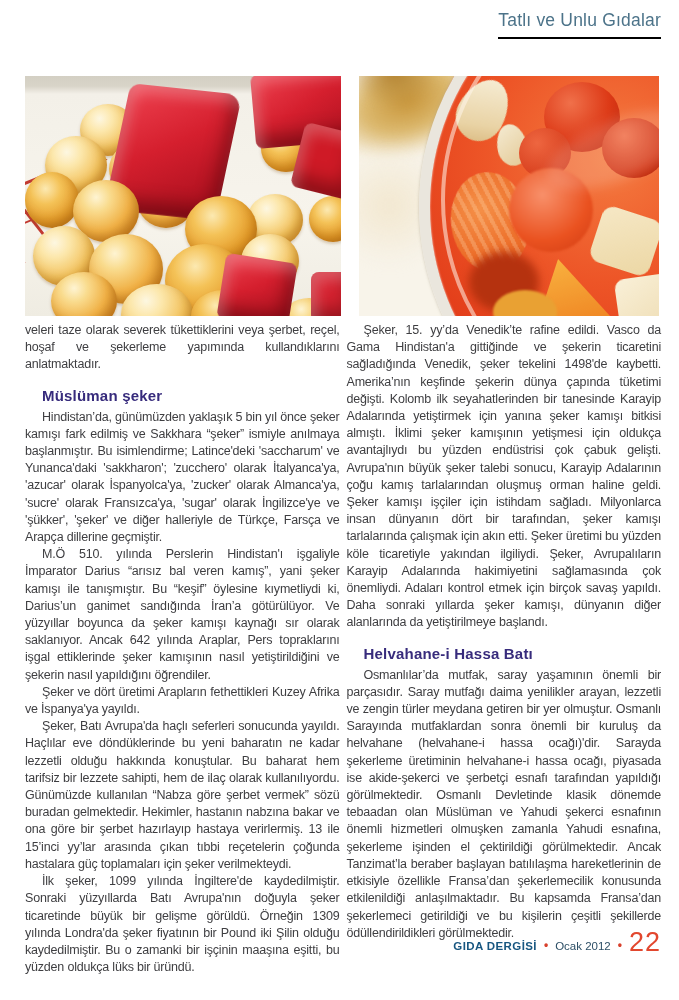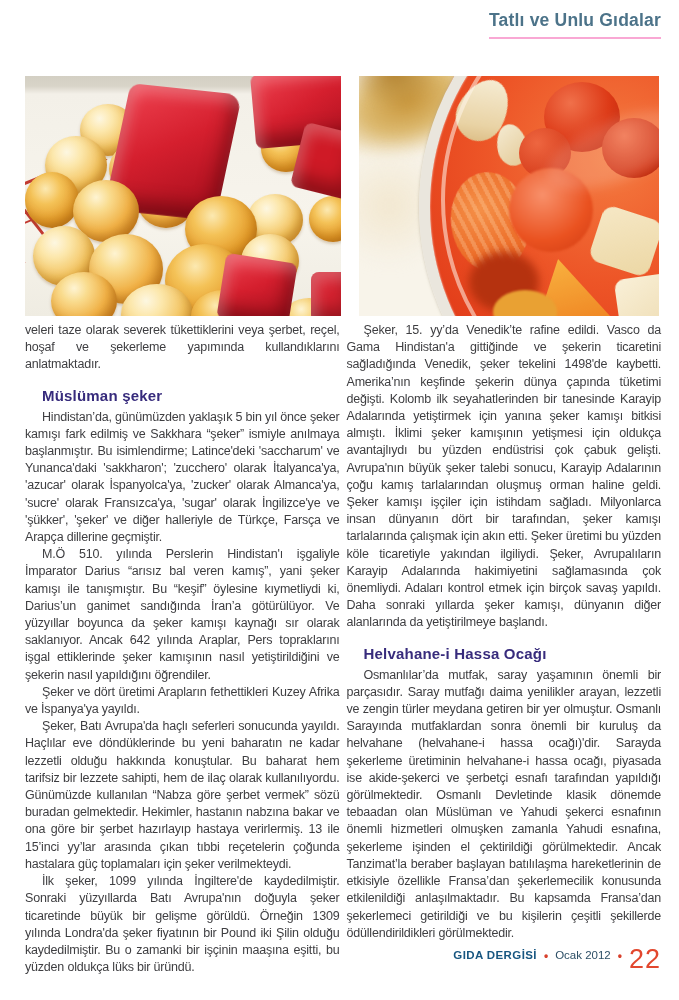--- a/index.html
+++ b/index.html
@@ -3,22 +3,22 @@
 <meta charset="utf-8">
 <style>
   html,body{margin:0;padding:0;background:#ffffff;}
   #page{
     position:relative;width:679px;height:1000px;background:#ffffff;
     font-family:"Liberation Sans",sans-serif;overflow:hidden;
   }
   
   .header{position:absolute;top:10px;right:18px;text-align:right;}
   .header-title{
-    display:inline-block;font-size:17.5px;font-weight:bold;color:#4c7389;
-    letter-spacing:.2px;padding-bottom:6px;border-bottom:2px solid #f9a8d4;
+    display:inline-block;font-size:17.5px;font-weight:normal;color:#4c7389;
+    letter-spacing:.2px;padding-bottom:6px;border-bottom:2px solid #000000;
   }
   
   .photos{position:absolute;top:76px;left:25px;width:634px;height:240px;display:flex;gap:18px;}
   .photo{position:relative;height:240px;overflow:hidden;flex:none;}
   .photo *{position:absolute;}
   .photo-l{width:316px;background:linear-gradient(180deg,#d3cfc3 0,#d8d4c8 10px,#f3f0e8 18px,#f7f4ec 60%,#efece2 100%);}
   .photo-r{width:300px;background:#f8f4ea;}
   .candy{border-radius:50%;filter:blur(.4px) saturate(1.05);
     background:radial-gradient(circle at 35% 28%,#fdf4d4 0%,#f8dc93 22%,#edb04a 55%,#cd8326 82%,#b06a1a 100%);
     box-shadow:inset -4px -6px 10px rgba(140,80,10,.35), 0 2px 3px rgba(120,70,10,.25);}
@@ -40,21 +40,21 @@
   .para.no-indent{text-indent:0;}
   .sec-heading{
     margin:13px 0 5px 0;padding-left:17px;font-size:15px;font-weight:bold;
     color:#372b7c;letter-spacing:.2px;
   }
   .chev{
     color:#e2603c;font-family:"DejaVu Sans",sans-serif;font-size:11px;
     font-weight:bold;margin-left:5px;letter-spacing:-2px;
   }
   
-  .footer{position:absolute;top:932px;right:18px;display:flex;align-items:flex-start;gap:7px;margin-top:17px;}
+  .footer{position:absolute;top:932px;right:18px;display:flex;align-items:flex-end;gap:7px;}
   .footer .mag{font-size:11.5px;font-weight:bold;color:#175680;letter-spacing:.4px;}
   .footer .dot{color:#d8402c;font-size:12px;font-weight:bold;}
   .footer .issue{font-size:11.5px;color:#2d4f66;}
   .footer .pagenum{font-size:27px;color:#e2472e;line-height:20px;letter-spacing:1px;}
 </style>
 </head>
 <body>
 
 <div id="page">
 
@@ -133,21 +133,21 @@
       <h2 class="sec-heading">Müslüman şeker</h2>
       <p class="para">Hindistan’da, günümüzden yaklaşık 5 bin yıl önce şeker kamışı fark edilmiş ve Sakkhara “şeker” ismiyle anılmaya başlanmıştır. Bu isimlendirme; Latince'deki 'saccharum' ve Yunanca'daki 'sakkharon'; 'zucchero' olarak İtalyanca'ya, 'azucar' olarak İspanyolca'ya, 'zucker' olarak Almanca'ya, 'sucre' olarak Fransızca'ya, 'sugar' olarak İngilizce'ye ve 'şükker', 'şeker' ve diğer halleriyle de Türkçe, Farsça ve Arapça dillerine geçmiştir.</p>
       <p class="para">M.Ö 510. yılında Perslerin Hindistan'ı işgaliyle İmparator Darius “arısız bal veren kamış”, yani şeker kamışı ile tanışmıştır. Bu “keşif” öylesine kıymetliydi ki, Darius’un ganimet sandığında İran’a götürülüyor. Ve yüzyıllar boyunca da şeker kamışı kaynağı sır olarak saklanıyor. Ancak 642 yılında Araplar, Pers topraklarını işgal ettiklerinde şeker kamışının nasıl yetiştirildiğini ve şekerin nasıl yapıldığını öğrendiler.</p>
       <p class="para">Şeker ve dört üretimi Arapların fethettikleri Kuzey Afrika ve İspanya'ya yayıldı.</p>
       <p class="para">Şeker, Batı Avrupa'da haçlı seferleri sonucunda yayıldı. Haçlılar eve döndüklerinde bu yeni baharatın ne kadar lezzetli olduğu hakkında konuştular. Bu baharat hem tarifsiz bir lezzete sahipti, hem de ilaç olarak kullanılıyordu. Günümüzde kullanılan “Nabza göre şerbet vermek” sözü buradan gelmektedir. Hekimler, hastanın nabzına bakar ve ona göre bir şerbet hazırlayıp hastaya verirlermiş.  13 ile 15’inci yy’lar arasında çıkan tıbbi reçetelerin çoğunda hastalara güç toplamaları için şeker verilmekteydi.</p>
       <p class="para">İlk şeker, 1099 yılında İngiltere'de kaydedilmiştir. Sonraki yüzyıllarda Batı Avrupa'nın doğuyla şeker ticaretinde büyük bir gelişme görüldü. Örneğin 1309 yılında Londra'da şeker fiyatının bir Pound iki Şilin olduğu kaydedilmiştir. Bu o zamanki bir işçinin maaşına eşitti, bu yüzden oldukça lüks bir üründü.</p>
     </div>
 
     <div class="col">
       <p class="para">Şeker, 15. yy’da Venedik’te rafine edildi. Vasco da Gama Hindistan'a gittiğinde ve şekerin ticaretini sağladığında Venedik, şeker tekelini 1498'de kaybetti. Amerika’nın keşfinde şekerin dünya çapında tüketimi değişti.  Kolomb ilk seyahatlerinden bir tanesinde Karayip Adalarında yetiştirmek için yanına şeker kamışı bitkisi almıştı. İklimi şeker kamışının yetişmesi için oldukça avantajlıydı bu yüzden endüstrisi çok çabuk gelişti. Avrupa'nın büyük şeker talebi sonucu, Karayip Adalarının çoğu kamış tarlalarından oluşmuş orman haline geldi. Şeker kamışı işçiler için istihdam sağladı. Milyonlarca insan dünyanın dört bir tarafından, şeker kamışı tarlalarında çalışmak için akın etti. Şeker üretimi bu yüzden köle ticaretiyle yakından ilgiliydi.  Şeker, Avrupalıların Karayip Adalarında hakimiyetini sağlamasında çok önemliydi.  Adaları kontrol etmek için birçok savaş yapıldı. Daha sonraki yıllarda şeker kamışı, dünyanın diğer alanlarında da yetiştirilmeye başlandı.</p>
-      <h2 class="sec-heading">Helvahane-i Hassa Ocağı</h2>
+      <h2 class="sec-heading">Helvahane-i Hassa Batı</h2>
       <p class="para">Osmanlılar’da mutfak, saray yaşamının önemli bir parçasıdır. Saray mutfağı daima yenilikler arayan, lezzetli ve zengin türler meydana getiren bir yer olmuştur.   Osmanlı Sarayında mutfaklardan sonra önemli bir kuruluş da helvahane (helvahane-i hassa ocağı)'dir. Sarayda şekerleme üretiminin helvahane-i hassa ocağı, piyasada ise akide-şekerci ve şerbetçi esnafı tarafından yapıldığı görülmektedir. Osmanlı Devletinde klasik dönemde tebaadan olan Müslüman ve Yahudi şekerci esnafının önemli hizmetleri olmuşken zamanla Yahudi esnafına, şekerleme işinden el çektirildiği görülmektedir. Ancak Tanzimat’la beraber başlayan batılılaşma hareketlerinin de etkisiyle özellikle Fransa’dan şekerlemecilik konusunda etkilenildiği anlaşılmaktadır.  Bu kapsamda Fransa’dan şekerlemeci getirildiği ve bu kişilerin çeşitli şekillerde ödüllendirildikleri görülmektedir.</p>
     </div>
   </div>
 
   <div class="footer">
     <span class="mag">GIDA DERGİSİ</span>
     <span class="dot">•</span>
     <span class="issue">Ocak 2012</span>
     <span class="dot">•</span>
     <span class="pagenum">22</span>

